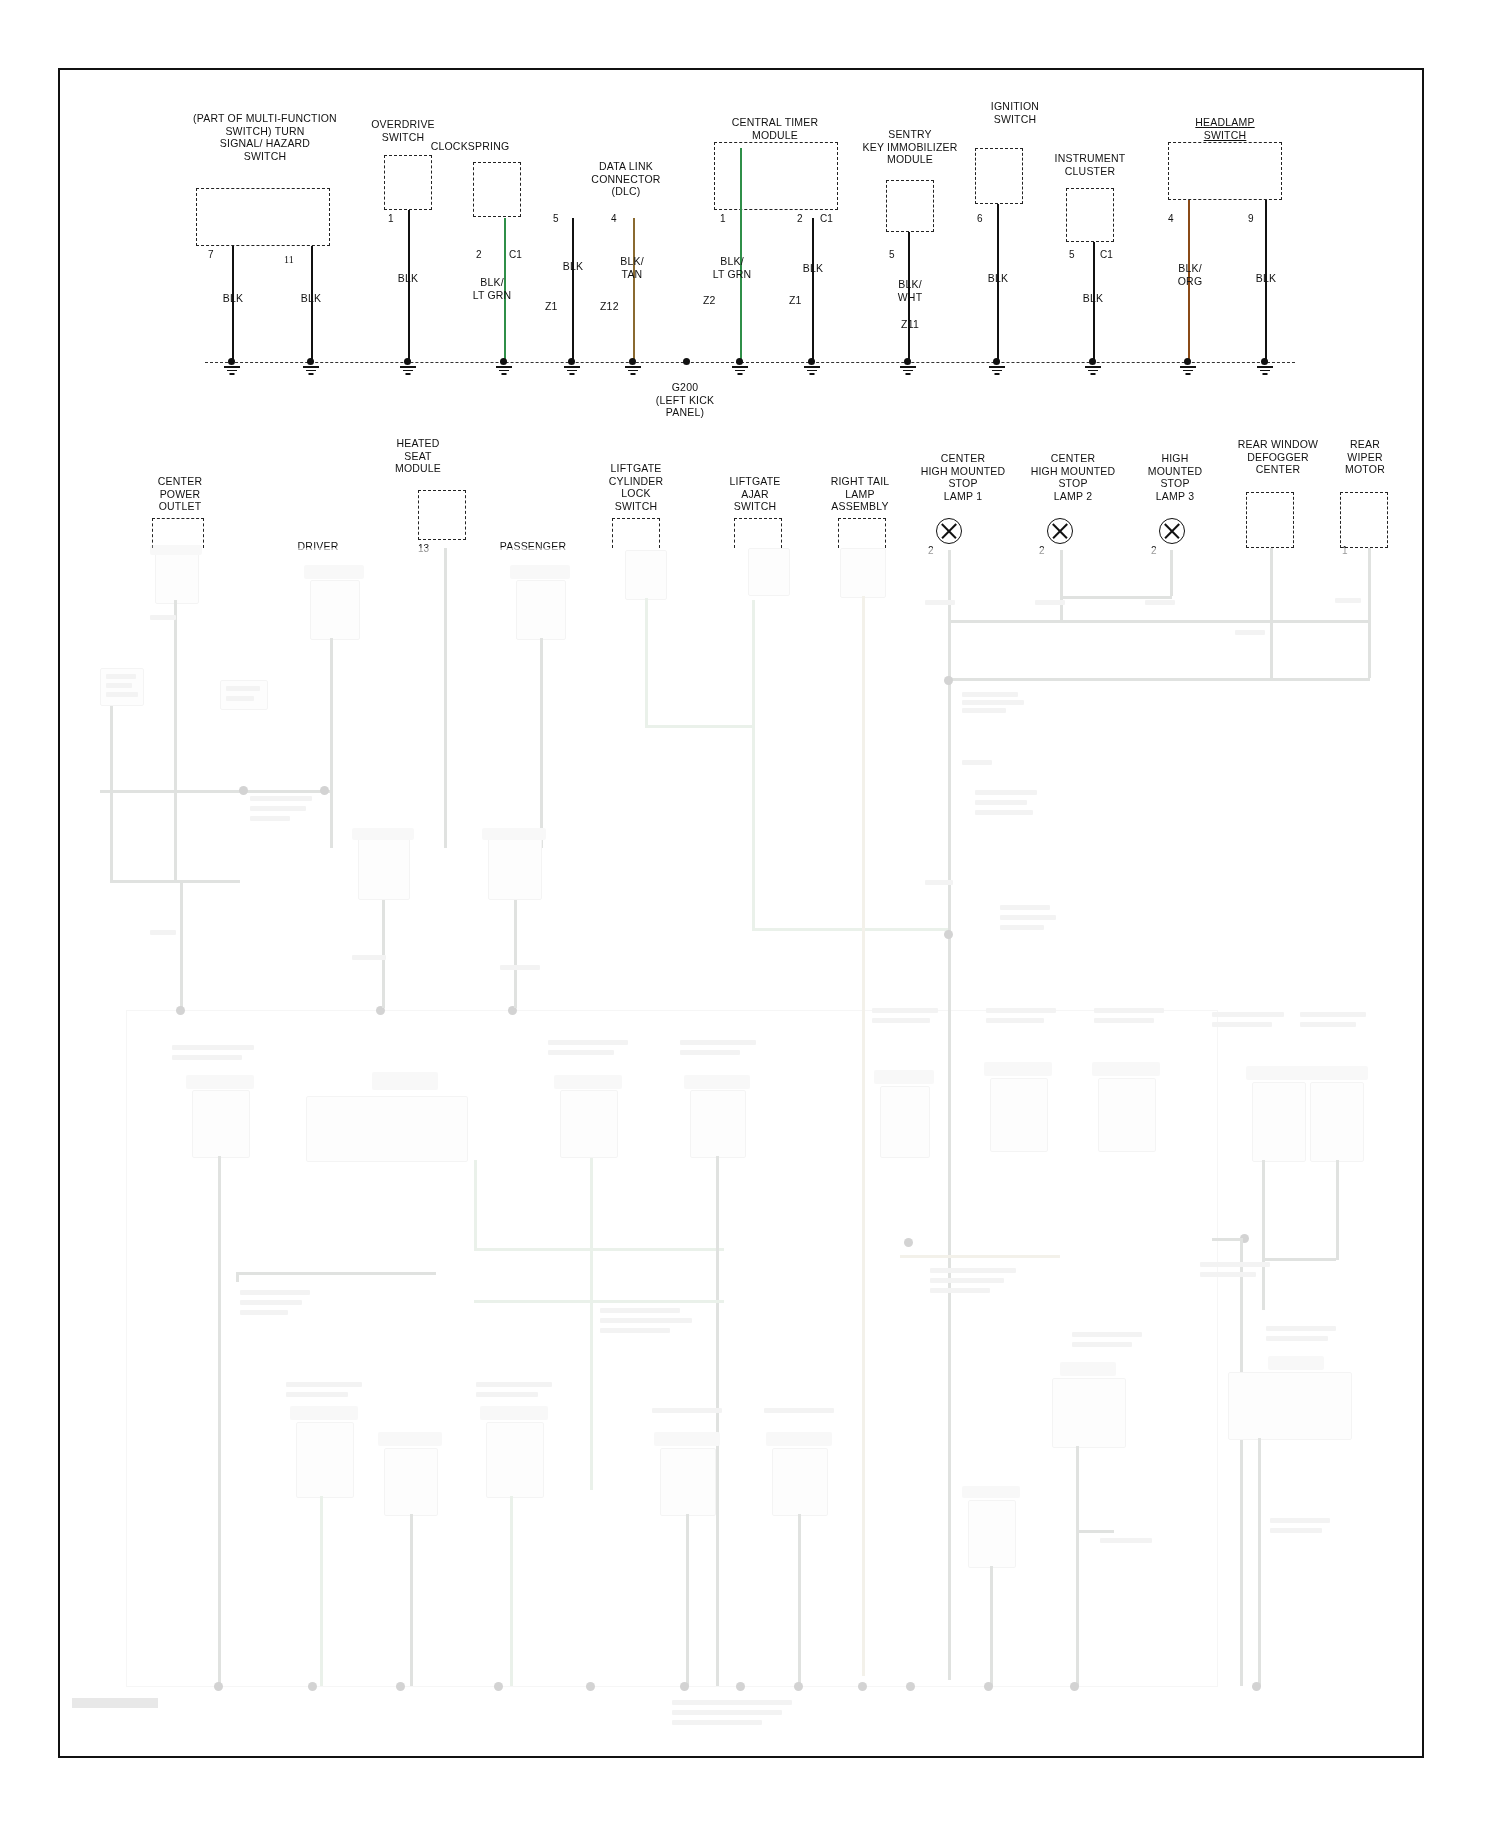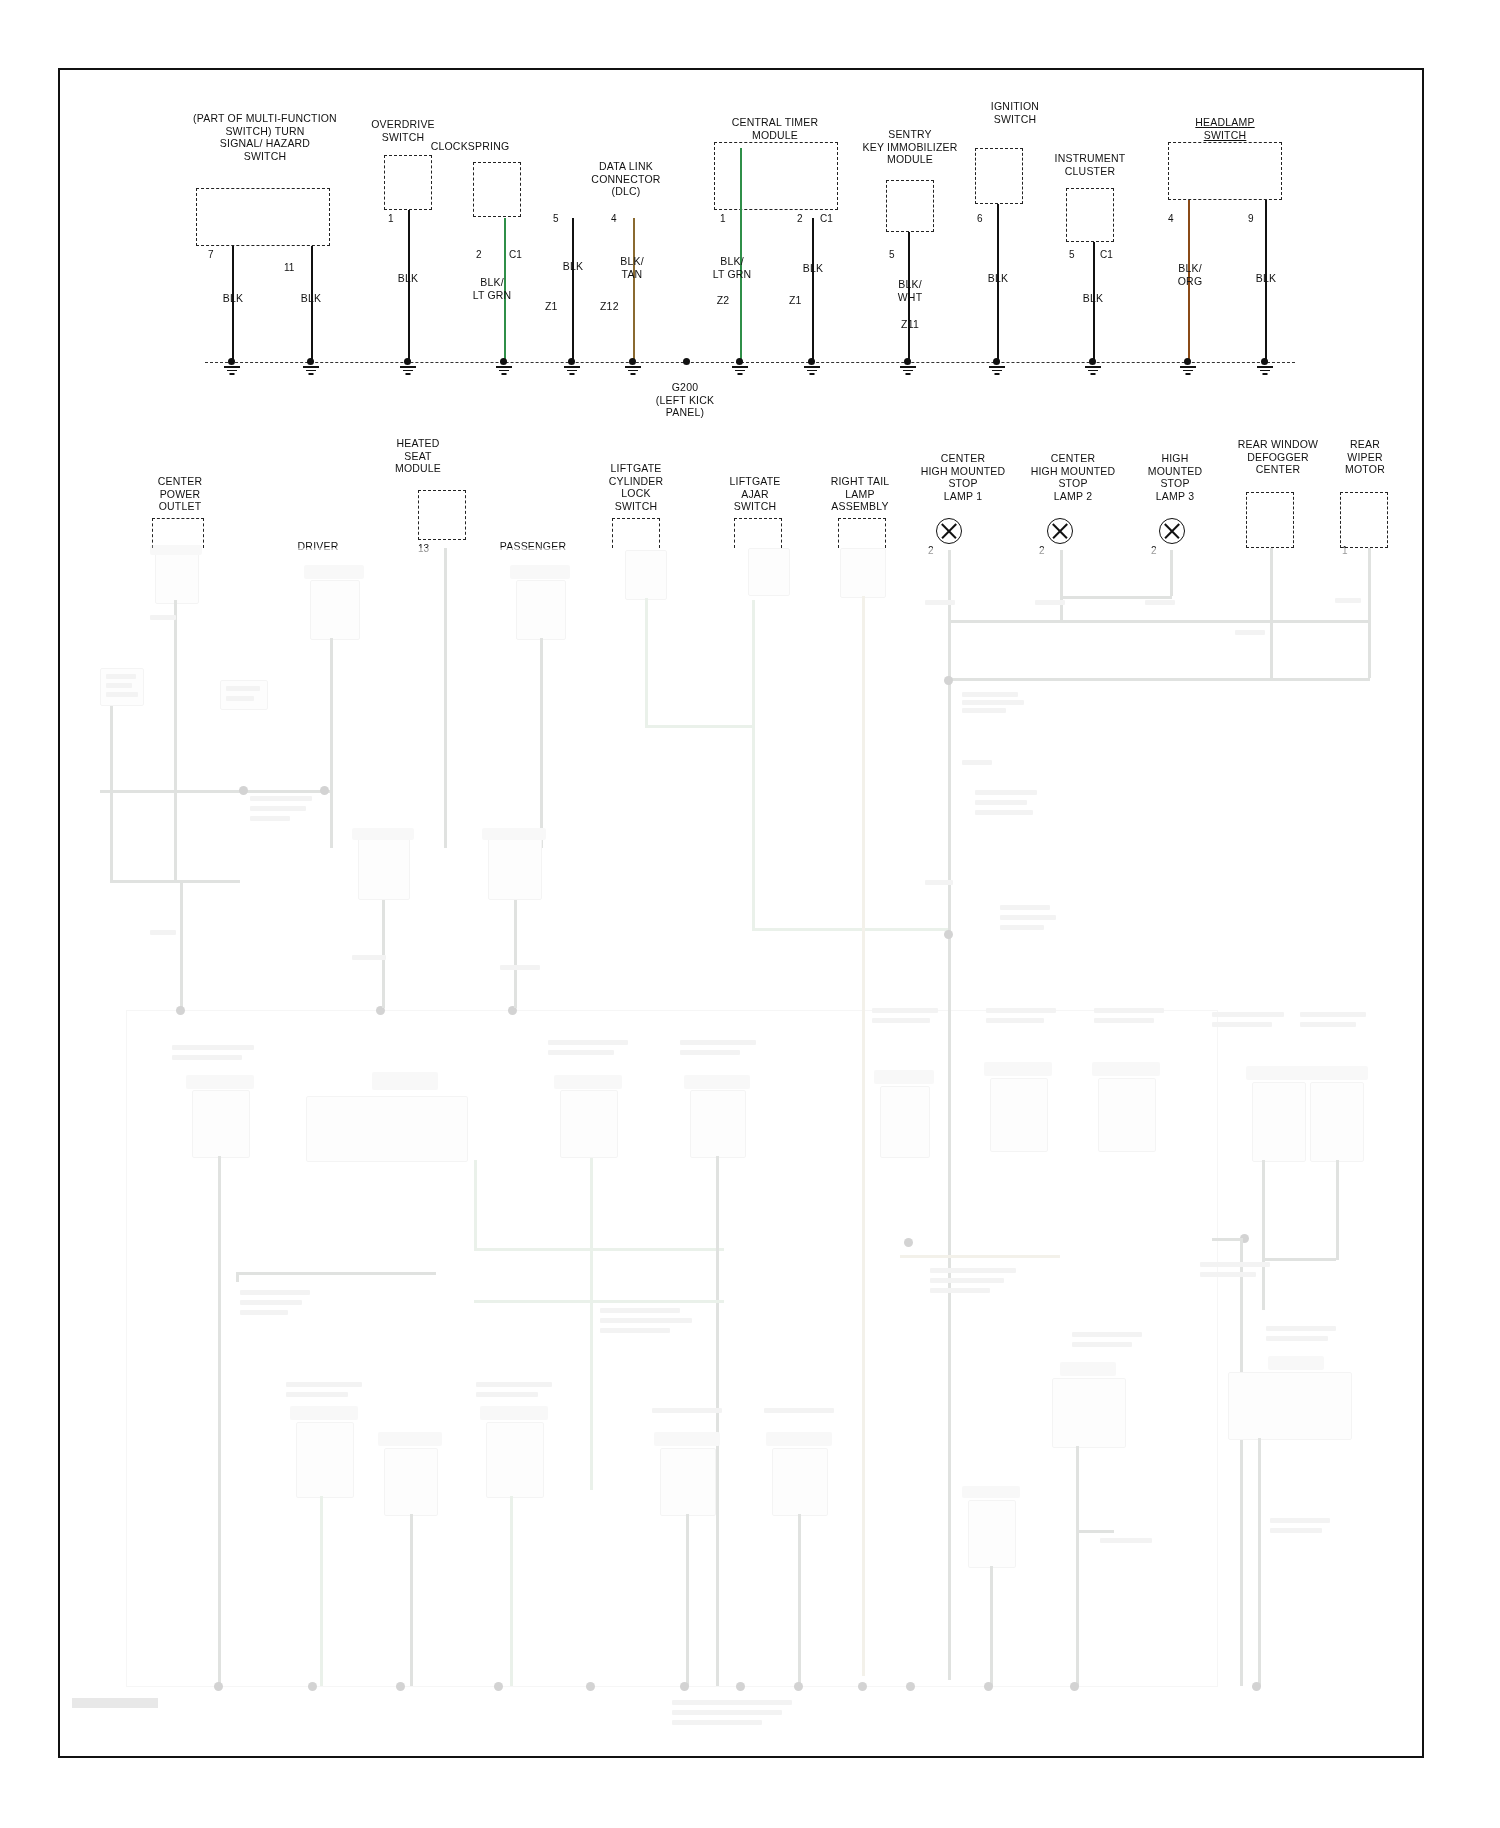--- a/index.html
+++ b/index.html
@@ -164,21 +164,21 @@
 <div id="sheet">
 
   <div class="frame-outer"></div>
 
   <div class="lbl" style="left:170px; top:112px; width:190px;">(PART OF MULTI-FUNCTION
 SWITCH) TURN
 SIGNAL/ HAZARD
 SWITCH</div>
   <div class="box-dashed" style="left:196px; top:188px; width:134px; height:58px;"></div>
   <div class="pin" style="left:208px; top:249px;">7</div>
-  <div class="pin" style="left:284px; top:262px;">11</div>
+  <div class="pin" style="left:284px; top:254px;font-family:Liberation Serif, serif;">11</div>
   <div class="wire v" style="left:232px; top:246px; height:116px;"></div>
   <div class="wire v" style="left:311px; top:246px; height:116px;"></div>
   <div class="lbl" style="left:205px; top:292px; width:56px;">BLK</div>
   <div class="lbl" style="left:283px; top:292px; width:56px;">BLK</div>
 
   <div class="lbl" style="left:358px; top:118px; width:90px;">OVERDRIVE
 SWITCH</div>
   <div class="box-dashed" style="left:384px; top:155px; width:48px; height:55px;"></div>
   <div class="pin" style="left:388px; top:213px;">1</div>
   <div class="wire v" style="left:408px; top:210px; height:152px;"></div>
@@ -209,21 +209,21 @@
 MODULE</div>
   <div class="box-dashed" style="left:714px; top:142px; width:124px; height:68px;"></div>
   <div class="pin" style="left:720px; top:213px;">1</div>
   <div class="pin" style="left:797px; top:213px;">2</div>
   <div class="pin" style="left:820px; top:213px;">C1</div>
   <div class="wire v grn" style="left:740px; top:148px; height:214px;"></div>
   <div class="wire v" style="left:812px; top:218px; height:144px;"></div>
   <div class="lbl" style="left:700px; top:255px; width:64px;">BLK/
 LT GRN</div>
   <div class="lbl" style="left:785px; top:262px; width:56px;">BLK</div>
-  <div class="lbl" style="left:703px; top:294px; width:40px; text-align:center;">Z2</div>
+  <div class="lbl" style="left:703px; top:294px; width:40px; text-align:left;">Z2</div>
   <div class="lbl" style="left:789px; top:294px; width:40px; text-align:left;">Z1</div>
 
   <div class="lbl" style="left:845px; top:128px; width:130px;text-align:center;">SENTRY
 KEY IMMOBILIZER
 MODULE</div>
   <div class="box-dashed" style="left:886px; top:180px; width:48px; height:52px;"></div>
   <div class="pin" style="left:889px; top:249px;">5</div>
   <div class="wire v" style="left:908px; top:232px; height:130px;"></div>
   <div class="lbl" style="left:878px; top:278px; width:64px;">BLK/
 WHT</div>

